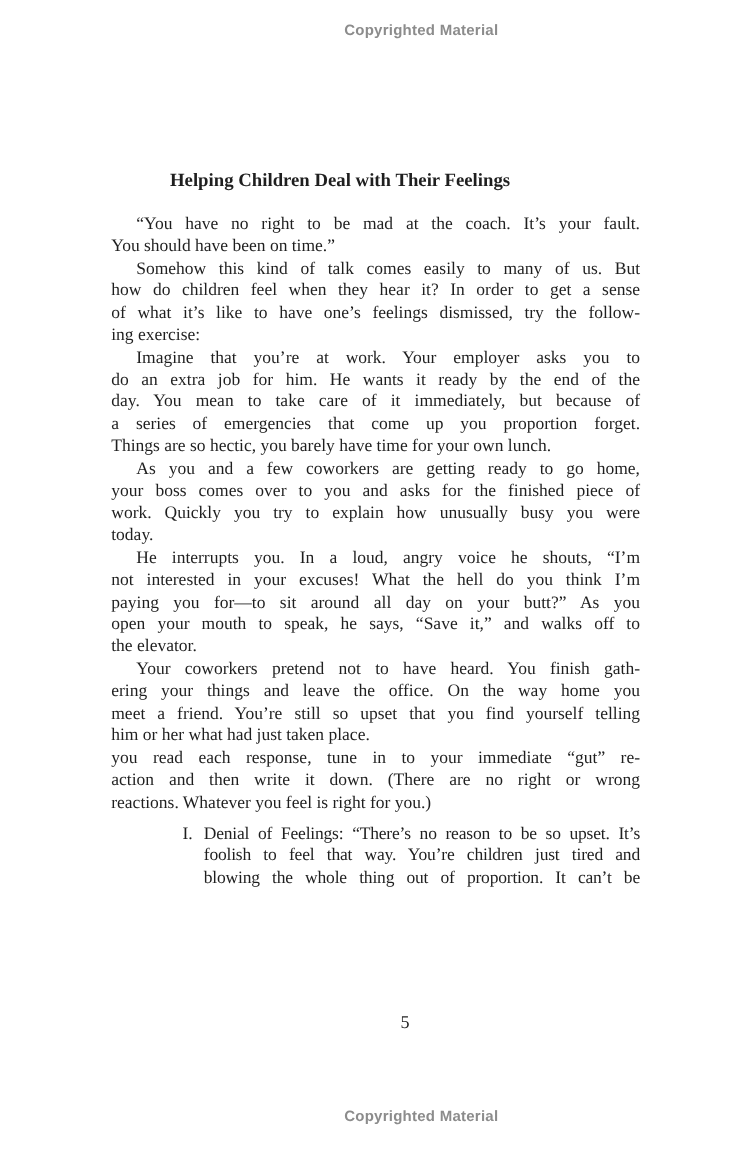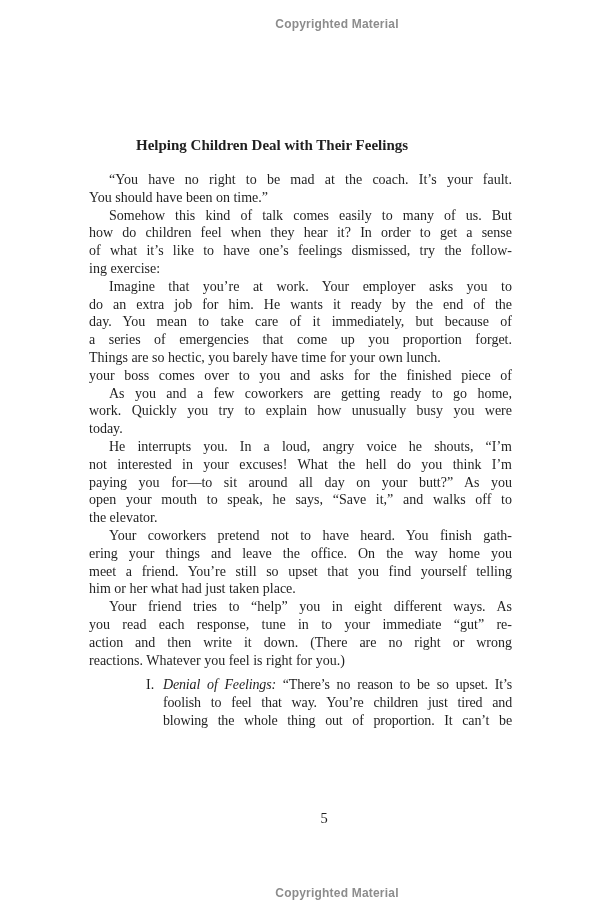--- a/index.html
+++ b/index.html
@@ -65,21 +65,21 @@
     letter-spacing: -0.15px;
   }
   .list-item .ln.first { text-indent: 0; }
   .list-marker {
     position: absolute;
     left: 57px;
     top: 0;
     font-size: 14px;
     line-height: 17.8px;
   }
-  .italic { font-style: italic; }
+  .italic { }
 
   .page-number {
     position: absolute;
     left: 0;
     top: 809px;
     width: 648px; 
     text-align: center;
     font-size: 14.5px;
     line-height: 18px;
     color: var(--ink, #1f1f1f);
@@ -109,40 +109,39 @@
 
   <div class="group exercise">
       <div>
         <div class="ln first jall">Imagine that you’re at work. Your employer asks you to</div>
         <div class="ln jall">do an extra job for him. He wants it ready by the end of the</div>
         <div class="ln jall">day. You mean to take care of it immediately, but because of</div>
         <div class="ln jall">a series of emergencies that come up you proportion forget.</div>
         <div class="ln lastln">Things are so hectic, you barely have time for your own lunch.</div>
       </div>
       <div>
+        <div class="ln first jall">As you and a few coworkers are getting ready to go home,</div>
         <div class="ln jall">your boss comes over to you and asks for the finished piece of</div>
-        <div class="ln first jall">As you and a few coworkers are getting ready to go home,</div>
         <div class="ln jall">work. Quickly you try to explain how unusually busy you were</div>
         <div class="ln lastln">today.</div>
       </div>
       <div>
         <div class="ln first jall">He interrupts you. In a loud, angry voice he shouts, “I’m</div>
         <div class="ln jall">not interested in your excuses! What the hell do you think I’m</div>
         <div class="ln jall">paying you for—to sit around all day on your butt?” As you</div>
         <div class="ln jall">open your mouth to speak, he says, “Save it,” and walks off to</div>
         <div class="ln lastln">the elevator.</div>
       </div>
       <div>
         <div class="ln first jall">Your coworkers pretend not to have heard. You finish gath-</div>
         <div class="ln jall">ering your things and leave the office. On the way home you</div>
         <div class="ln jall">meet a friend. You’re still so upset that you find yourself telling</div>
         <div class="ln lastln">him or her what had just taken place.</div>
       </div>
       <div>
-        <div class="ln first jall">Your friend tries to “help” you in eight different ways. As</div>
         <div class="ln jall">you read each response, tune in to your immediate “gut” re-</div>
         <div class="ln jall">action and then write it down. (There are no right or wrong</div>
         <div class="ln lastln">reactions. Whatever you feel is right for you.)</div>
       </div>
     </div>
 
   <div class="list-item">
     <span class="list-marker">I.</span>
     <div class="ln first jall">
       <span class="italic">Denial of Feelings:</span>

